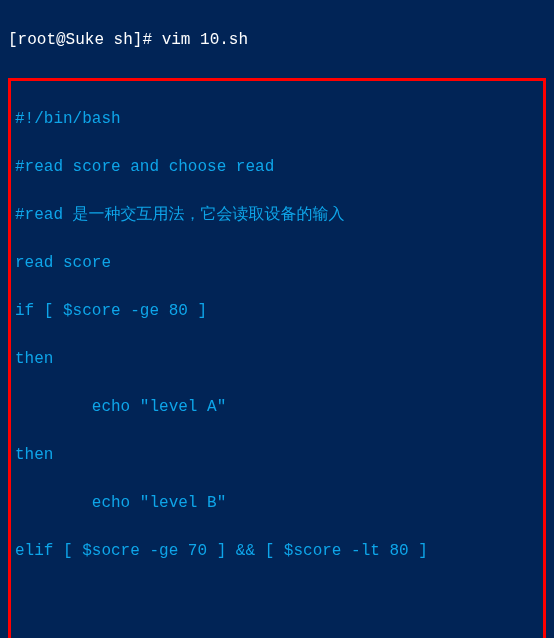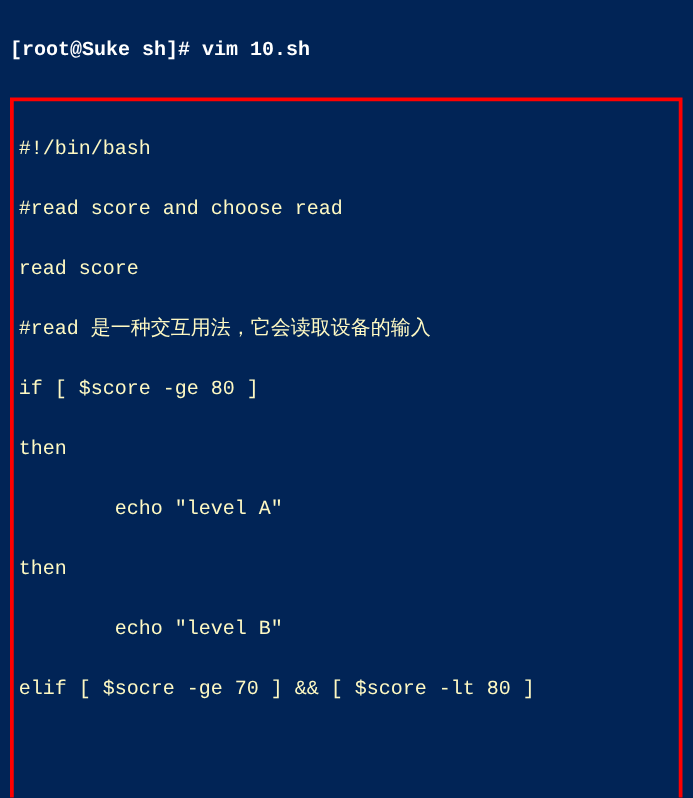--- a/index.html
+++ b/index.html
@@ -18,36 +18,35 @@
       white-space: pre;
       line-height: 1.5;
     }
     .red-box {
       border: 3px solid #ff0000;
       margin: 2px 0;
       padding: 2px 4px;
     }
     .output-line {
       color: #ffffff;
-      font-weight: bold;
     }
     .script-text {
-      color: #fef9c3;
+      color: #0ea5e9;
     }
   </style>
 </head>
 <body>
 
 <div class="terminal">
 <div class="output-line">[root@Suke sh]# vim 10.sh</div>
 <div class="red-box">
 <div class="script-text">#!/bin/bash</div>
 <div class="script-text">#read score and choose read</div>
+<div class="script-text">#read 是一种交互用法，它会读取设备的输入</div>
 <div class="script-text">read score</div>
-<div class="script-text">#read 是一种交互用法，它会读取设备的输入</div>
 <div class="script-text">if [ $score -ge 80 ]</div>
 <div class="script-text">then</div>
 <div class="script-text">        echo "level A"</div>
 <div class="script-text">then</div>
 <div class="script-text">        echo "level B"</div>
 <div class="script-text">elif [ $socre -ge 70 ] &amp;&amp; [ $score -lt 80 ]</div>
 
 
 
 

